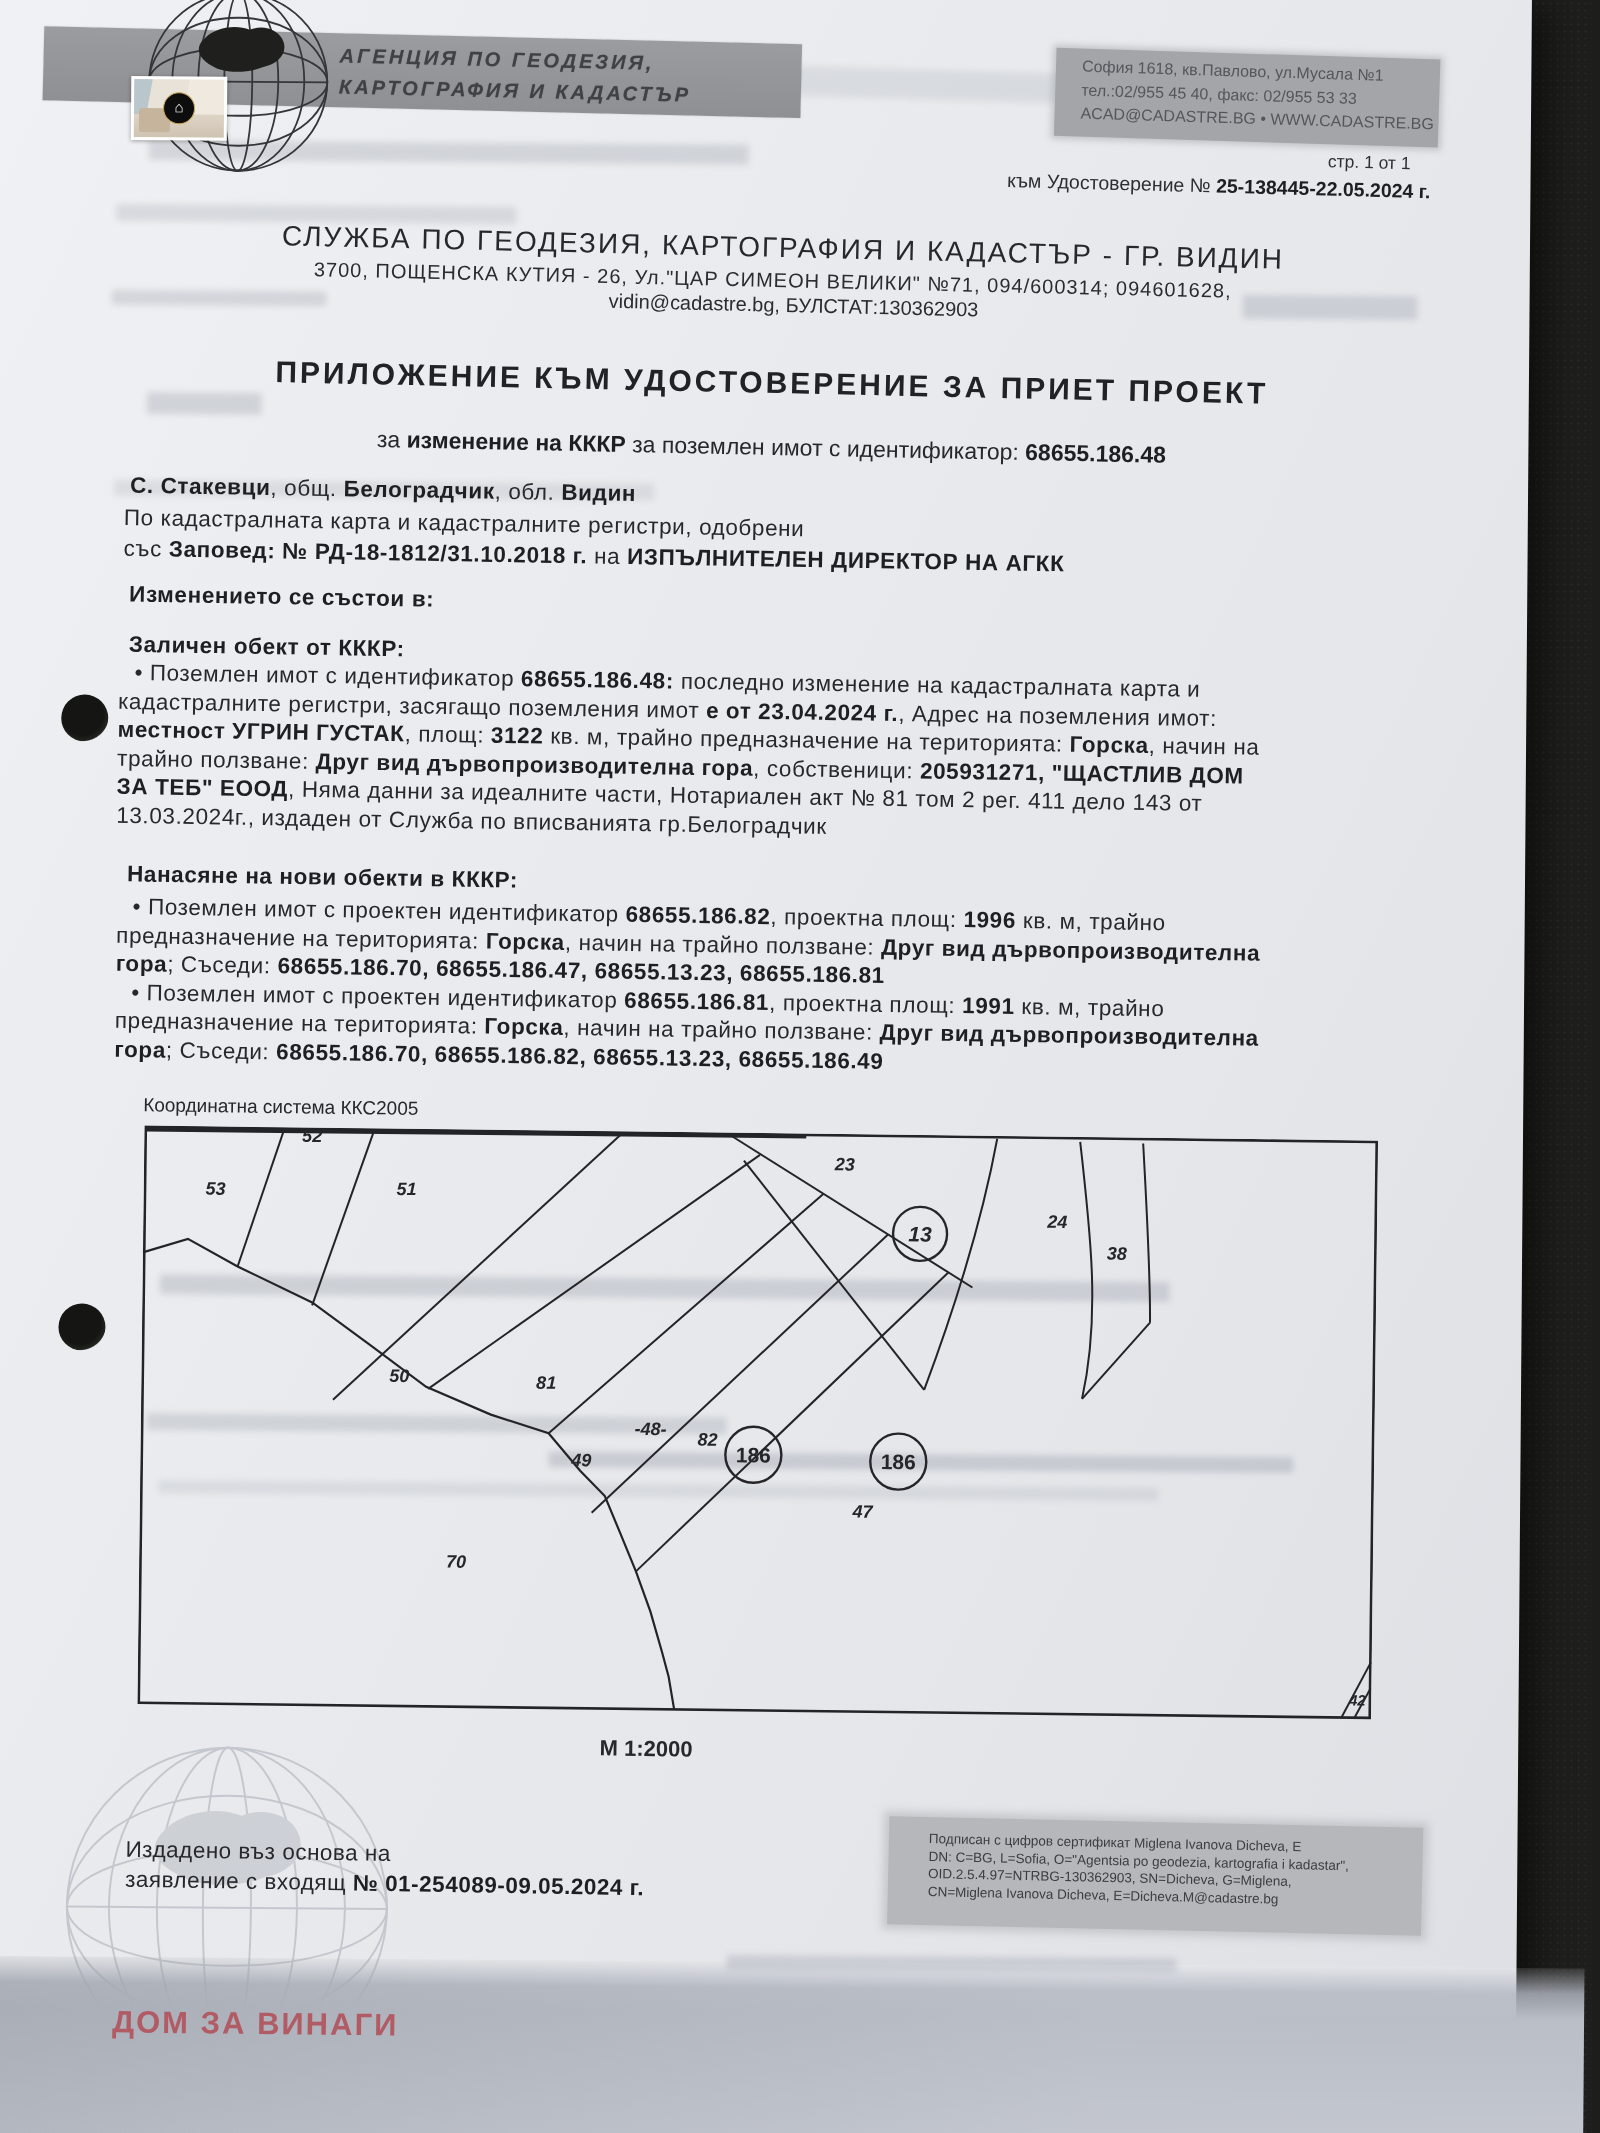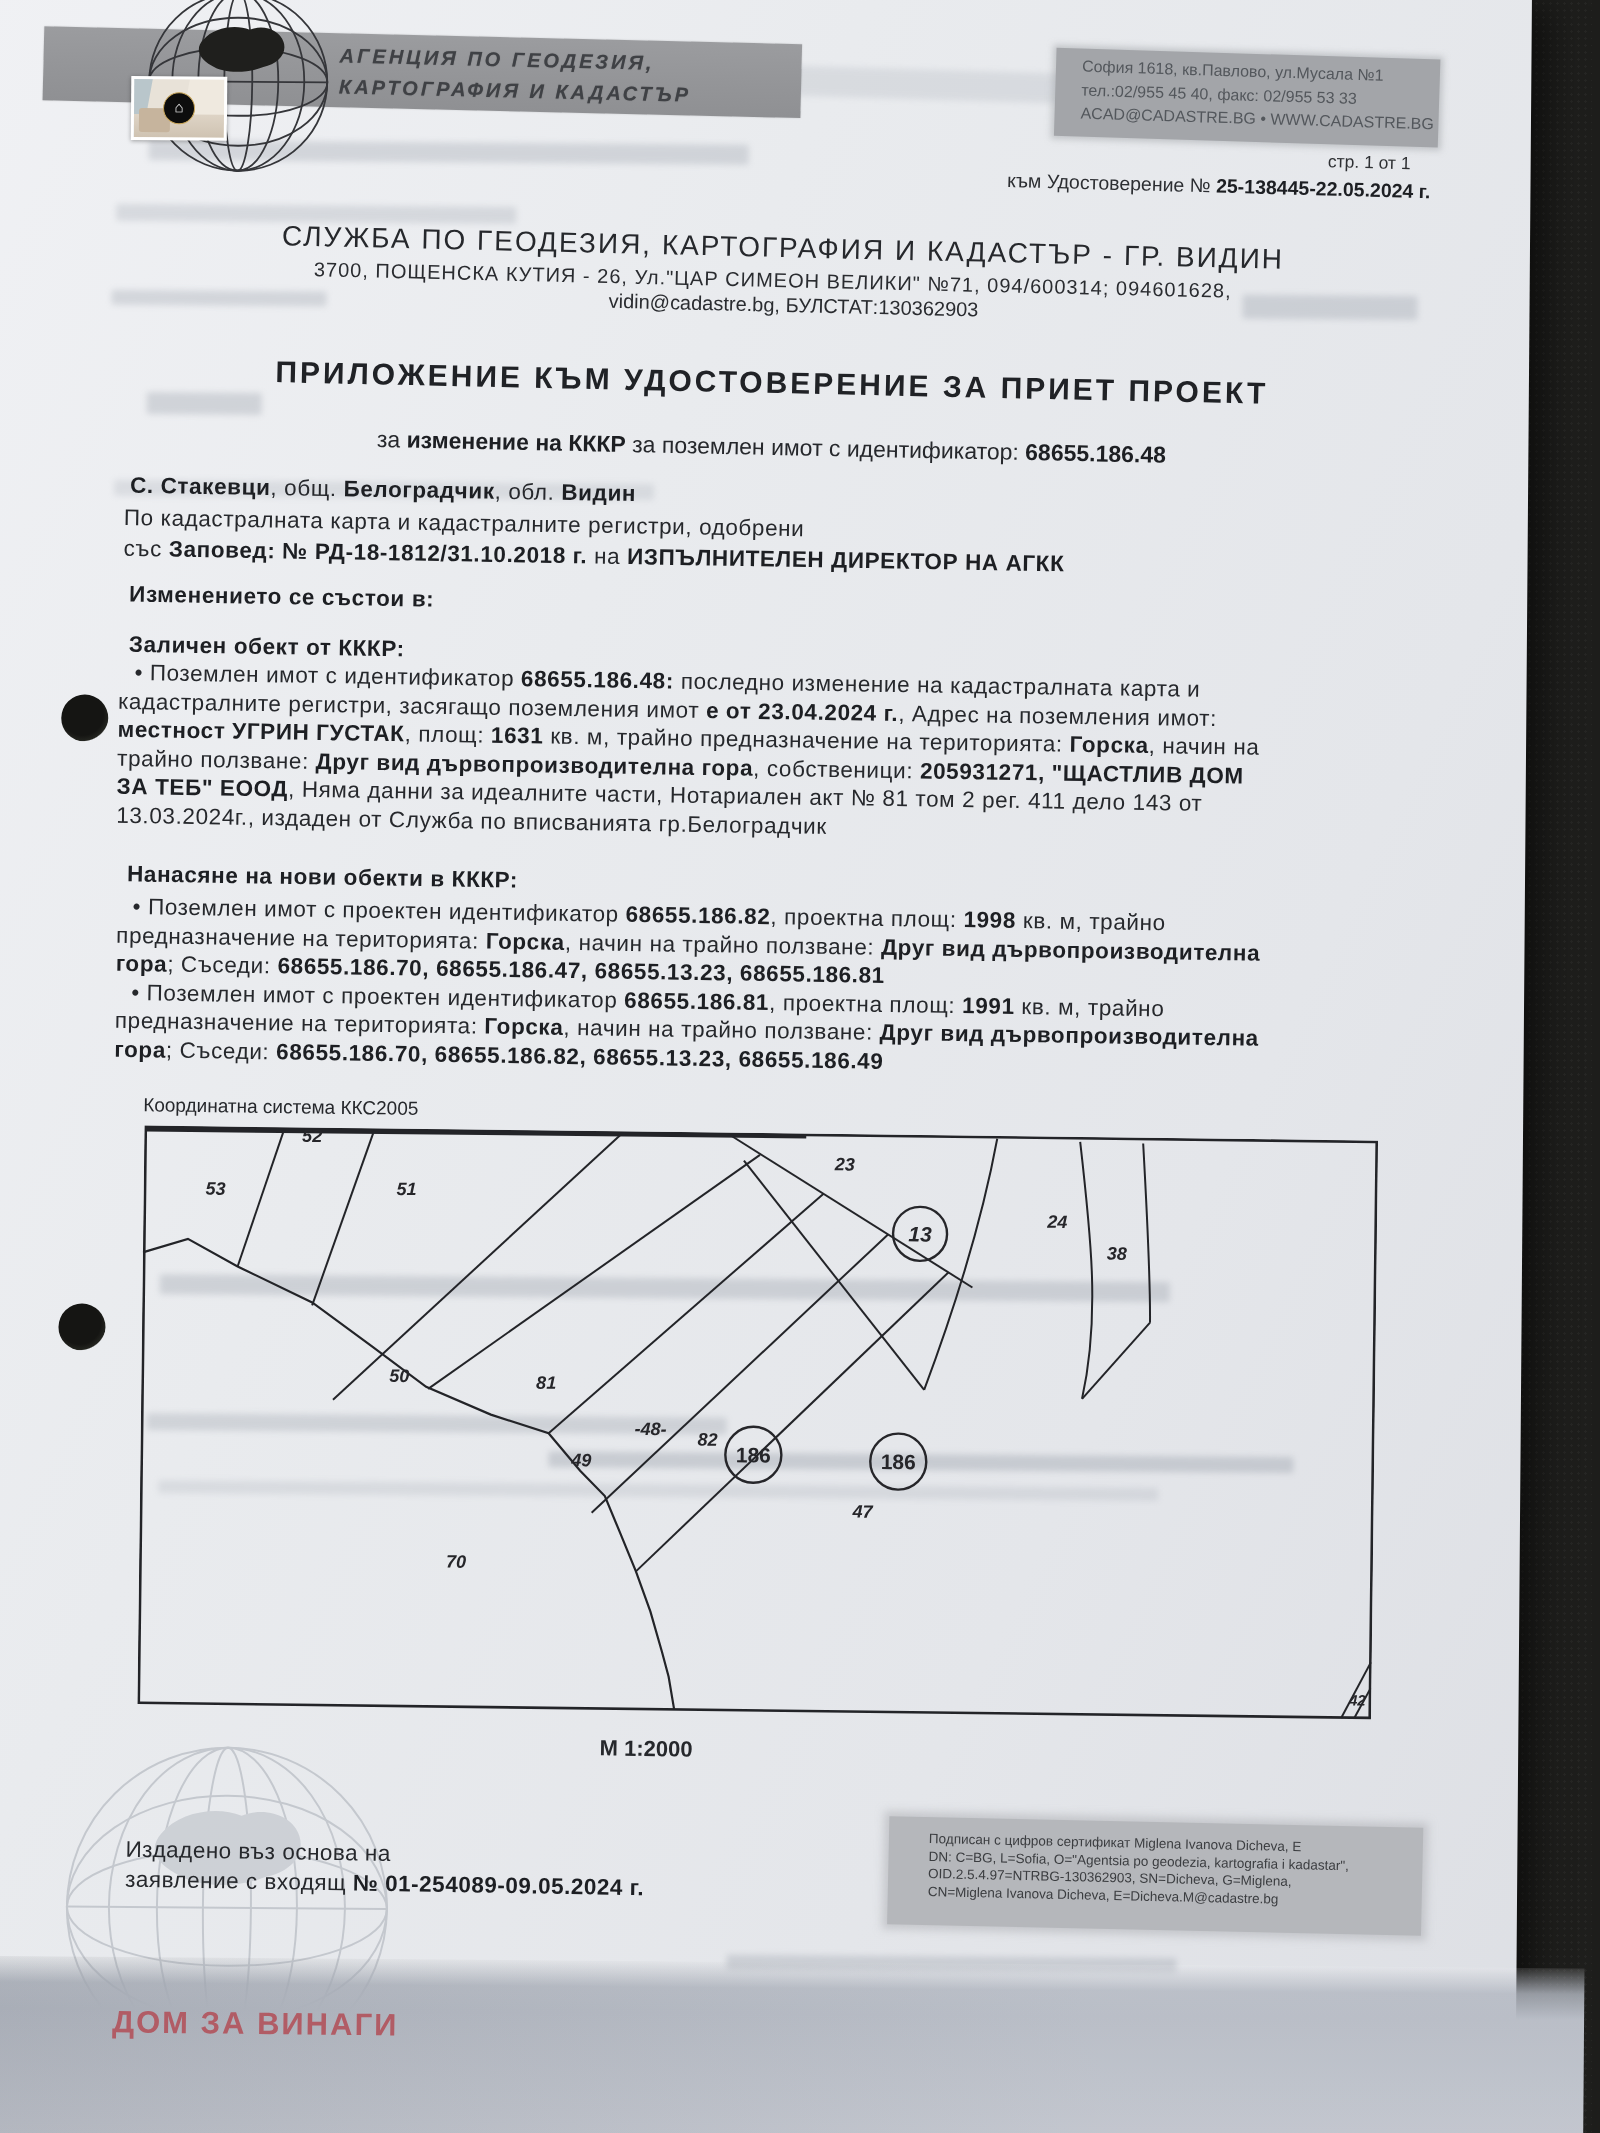--- a/index.html
+++ b/index.html
@@ -144,29 +144,29 @@
 
       <div class="bodyline" style="left:134px;top:474px;transform:rotate(0.5deg);"><b>С. Стакевци</b><span>, общ. </span><b>Белоградчик</b><span>, обл. </span><b>Видин</b></div>
       <div class="bodyline" style="left:128px;top:507px;transform:rotate(0.5deg);"><span>По кадастралната карта и кадастралните регистри, одобрени</span></div>
       <div class="bodyline" style="left:128px;top:539px;transform:rotate(0.5deg);"><span>със </span><b>Заповед: № РД-18-1812/31.10.2018 г.</b><span> на </span><b>ИЗПЪЛНИТЕЛЕН ДИРЕКТОР НА АГКК</b></div>
       <div class="bodyline heading" style="left:134px;top:582px;transform:rotate(0.5deg);">Изменението се състои в:</div>
       <div class="bodyline heading" style="left:134px;top:632px;transform:rotate(0.5deg);">Заличен обект от КККР:</div>
 
       <div class="par" style="top:658px;">
           <div class="ind"><span>• Поземлен имот с идентификатор </span><b>68655.186.48:</b><span> последно изменение на кадастралната карта и</span></div>
           <div><span>кадастралните регистри, засягащо поземления имот </span><b>е от 23.04.2024 г.</b><span>, Адрес на поземления имот:</span></div>
-          <div><b>местност УГРИН ГУСТАК</b><span>, площ: </span><b>1631</b><span> кв. м, трайно предназначение на територията: </span><b>Горска</b><span>, начин на</span></div>
+          <div><b>местност УГРИН ГУСТАК</b><span>, площ: </span><b>3122</b><span> кв. м, трайно предназначение на територията: </span><b>Горска</b><span>, начин на</span></div>
           <div><span>трайно ползване: </span><b>Друг вид дървопроизводителна гора</b><span>, собственици: </span><b>205931271, "ЩАСТЛИВ ДОМ</b></div>
           <div><b>ЗА ТЕБ" ЕООД</b><span>, Няма данни за идеалните части, Нотариален акт № 81 том 2 рег. 411 дело 143 от</span></div>
           <div><span>13.03.2024г., издаден от Служба по вписванията гр.Белоградчик</span></div>
         </div>
 
       <div class="bodyline heading" style="left:134px;top:862px;transform:rotate(0.45deg);">Нанасяне на нови обекти в КККР:</div>
       <div class="par" style="top:892px;">
-          <div class="ind"><span>• Поземлен имот  с проектен идентификатор </span><b>68655.186.82</b><span>, проектна площ: </span><b>1998</b><span> кв. м, трайно</span></div>
+          <div class="ind"><span>• Поземлен имот  с проектен идентификатор </span><b>68655.186.82</b><span>, проектна площ: </span><b>1996</b><span> кв. м, трайно</span></div>
           <div><span>предназначение на територията: </span><b>Горска</b><span>, начин на трайно ползване: </span><b>Друг вид дървопроизводителна</b></div>
           <div><b>гора</b><span>; Съседи:  </span><b>68655.186.70, 68655.186.47, 68655.13.23, 68655.186.81</b></div>
           <div class="ind"><span>• Поземлен имот  с проектен идентификатор </span><b>68655.186.81</b><span>, проектна площ: </span><b>1991</b><span> кв. м, трайно</span></div>
           <div><span>предназначение на територията: </span><b>Горска</b><span>, начин на трайно ползване: </span><b>Друг вид дървопроизводителна</b></div>
           <div><b>гора</b><span>; Съседи:  </span><b>68655.186.70, 68655.186.82, 68655.13.23, 68655.186.49</b></div>
         </div>
 
       <div class="crs">Координатна система ККС2005</div>
 
       <svg id="map" viewBox="0 0 1234 580">

